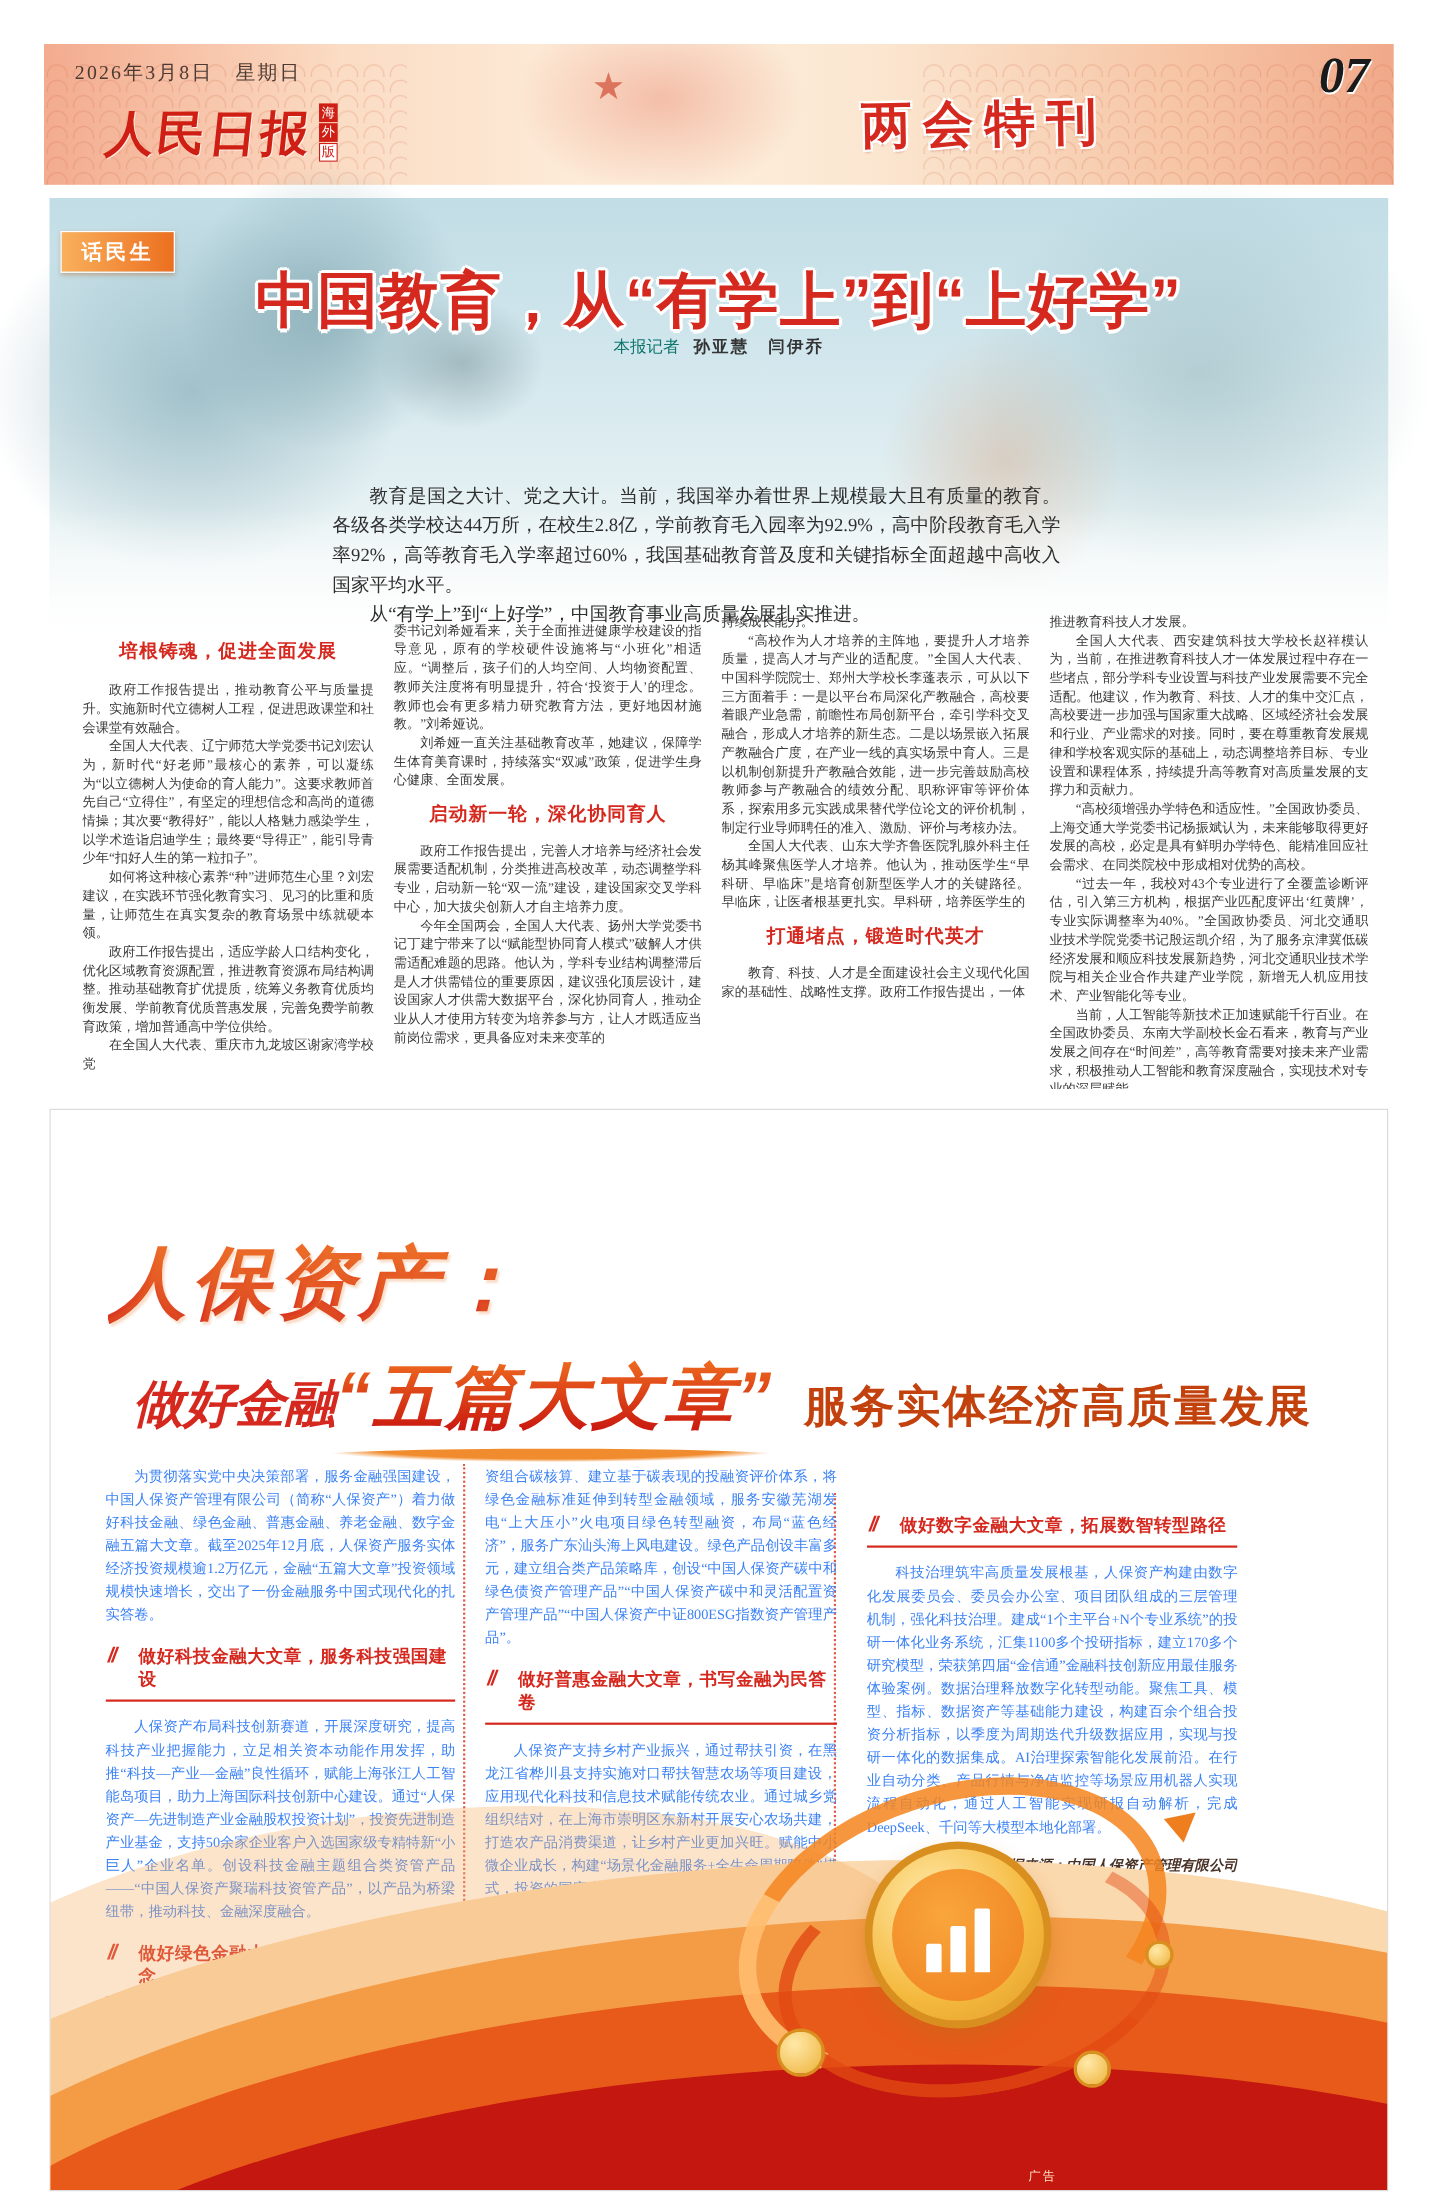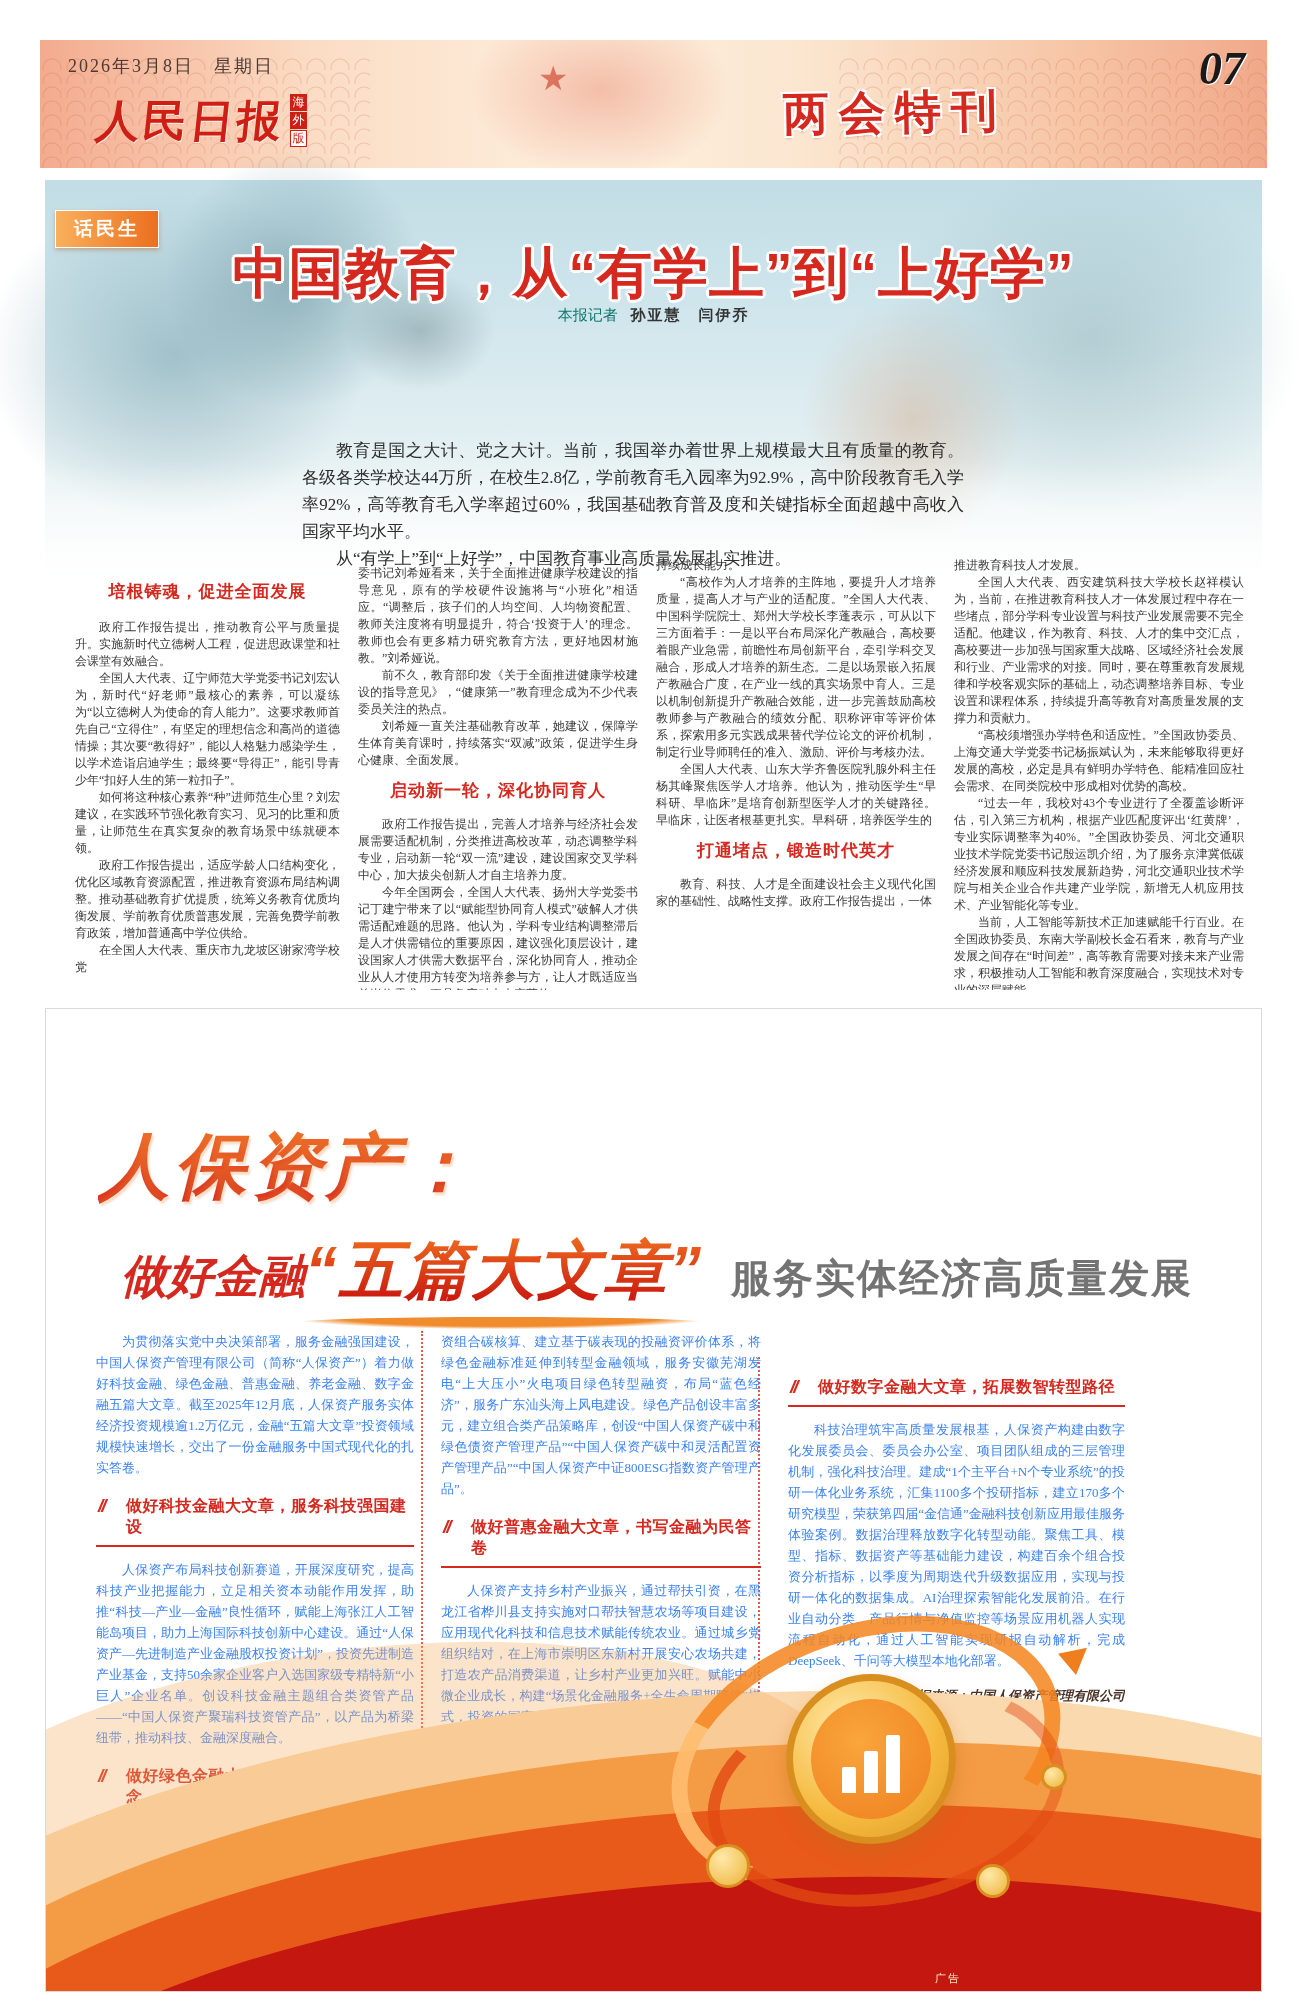--- a/index.html
+++ b/index.html
@@ -81,21 +81,21 @@
     border:1px solid #d9d9d9; overflow:hidden; }
   .ad-headline-1 { position:absolute; left:52px; top:110px; font-size:72px; font-weight:900;
     font-family:"Liberation Sans", sans-serif; font-style:italic; letter-spacing:4px;
     background:linear-gradient(180deg,#f2782a,#d5281e); -webkit-background-clip:text; background-clip:text;
     color:#e04818; -webkit-text-fill-color:transparent; text-shadow:2px 3px 2px rgba(230,120,40,.25); }
   .ad-headline-2 { position:absolute; left:75px; top:218px; width:1100px; white-space:nowrap; }
   .ad-headline-2 .p1 { font-family:"Liberation Sans", sans-serif; font-size:46px; font-weight:900; color:#d5281e; font-style:italic; }
   .ad-headline-2 .p2 { font-family:"Liberation Sans", sans-serif; font-size:64px; font-weight:900; font-style:italic;
     background:linear-gradient(180deg,#ef6d1f,#c7120e); -webkit-background-clip:text; background-clip:text;
     color:#d5281e; -webkit-text-fill-color:transparent; letter-spacing:2px; }
-  .ad-headline-2 .p3 { font-family:Liberation Serif, serif; font-size:40px; font-weight:900; color:#737373;
+  .ad-headline-2 .p3 { font-family:Liberation Serif, serif; font-size:40px; font-weight:900; color:#c2410c;
     margin-left:28px; letter-spacing:2px;margin-top:18px; }
   .headline-swoosh { position:absolute; left:245px; top:308px; width:420px; height:12px;
     background:radial-gradient(ellipse at 50% 0%, #f08c2e 0%, #f08c2e 55%, rgba(240,140,46,0) 72%); border-radius:50%; }
 
   .ad-columns { position:absolute; left:50px; top:322px; width:1030px;
     display:grid; grid-template-columns:318px 320px 337px; column-gap:27px; }
   .ad-col { overflow:hidden; }
   .ad-col:nth-child(1), .ad-col:nth-child(2) { height:625px; }
   .ad-col:nth-child(3) { padding-top:28px; height:625px; }
   .ad-p { font-size:13px; line-height:21px; color:#3b82f6; text-align:justify; text-indent:2em; }
@@ -188,21 +188,20 @@
       <div class="art-col">
         <div class="art-h">培根铸魂，促进全面发展</div>
         <p class="art-p">政府工作报告提出，推动教育公平与质量提升。实施新时代立德树人工程，促进思政课堂和社会课堂有效融合。</p>
         <p class="art-p">全国人大代表、辽宁师范大学党委书记刘宏认为，新时代“好老师”最核心的素养，可以凝练为“以立德树人为使命的育人能力”。这要求教师首先自己“立得住”，有坚定的理想信念和高尚的道德情操；其次要“教得好”，能以人格魅力感染学生，以学术造诣启迪学生；最终要“导得正”，能引导青少年“扣好人生的第一粒扣子”。</p>
         <p class="art-p">如何将这种核心素养“种”进师范生心里？刘宏建议，在实践环节强化教育实习、见习的比重和质量，让师范生在真实复杂的教育场景中练就硬本领。</p>
         <p class="art-p">政府工作报告提出，适应学龄人口结构变化，优化区域教育资源配置，推进教育资源布局结构调整。推动基础教育扩优提质，统筹义务教育优质均衡发展、学前教育优质普惠发展，完善免费学前教育政策，增加普通高中学位供给。</p>
         <p class="art-p">在全国人大代表、重庆市九龙坡区谢家湾学校党</p>
       </div>
       <div class="art-col">
         <p class="art-p no-indent">委书记刘希娅看来，关于全面推进健康学校建设的指导意见，原有的学校硬件设施将与“小班化”相适应。“调整后，孩子们的人均空间、人均物资配置、教师关注度将有明显提升，符合‘投资于人’的理念。教师也会有更多精力研究教育方法，更好地因材施教。”刘希娅说。</p>
-        <p class="art-p">前不久，教育部印发《关于全面推进健康学校建设的指导意见》，“健康第一”教育理念成为不少代表委员关注的热点。</p>
         <p class="art-p">刘希娅一直关注基础教育改革，她建议，保障学生体育美育课时，持续落实“双减”政策，促进学生身心健康、全面发展。</p>
         <div class="art-h">启动新一轮，深化协同育人</div>
         <p class="art-p">政府工作报告提出，完善人才培养与经济社会发展需要适配机制，分类推进高校改革，动态调整学科专业，启动新一轮“双一流”建设，建设国家交叉学科中心，加大拔尖创新人才自主培养力度。</p>
         <p class="art-p">今年全国两会，全国人大代表、扬州大学党委书记丁建宁带来了以“赋能型协同育人模式”破解人才供需适配难题的思路。他认为，学科专业结构调整滞后是人才供需错位的重要原因，建议强化顶层设计，建设国家人才供需大数据平台，深化协同育人，推动企业从人才使用方转变为培养参与方，让人才既适应当前岗位需求，更具备应对未来变革的</p>
       </div>
       <div class="art-col">
         <p class="art-p no-indent">持续成长能力。</p>
         <p class="art-p">“高校作为人才培养的主阵地，要提升人才培养质量，提高人才与产业的适配度。”全国人大代表、中国科学院院士、郑州大学校长李蓬表示，可从以下三方面着手：一是以平台布局深化产教融合，高校要着眼产业急需，前瞻性布局创新平台，牵引学科交叉融合，形成人才培养的新生态。二是以场景嵌入拓展产教融合广度，在产业一线的真实场景中育人。三是以机制创新提升产教融合效能，进一步完善鼓励高校教师参与产教融合的绩效分配、职称评审等评价体系，探索用多元实践成果替代学位论文的评价机制，制定行业导师聘任的准入、激励、评价与考核办法。</p>
         <p class="art-p">全国人大代表、山东大学齐鲁医院乳腺外科主任杨其峰聚焦医学人才培养。他认为，推动医学生“早科研、早临床”是培育创新型医学人才的关键路径。早临床，让医者根基更扎实。早科研，培养医学生的</p>
         <div class="art-h">打通堵点，锻造时代英才</div>

